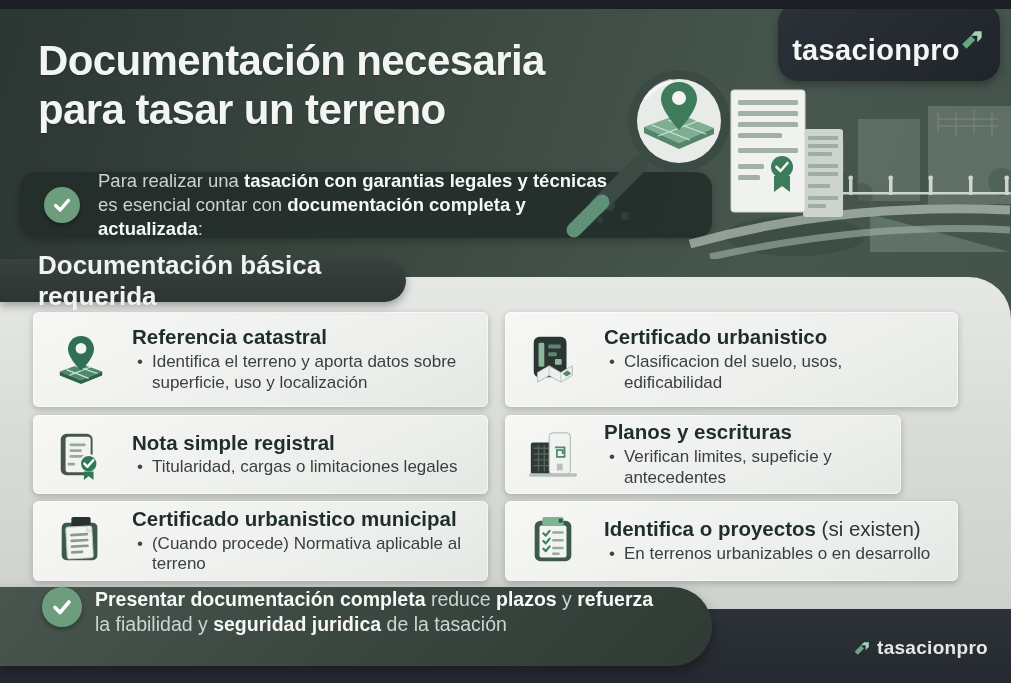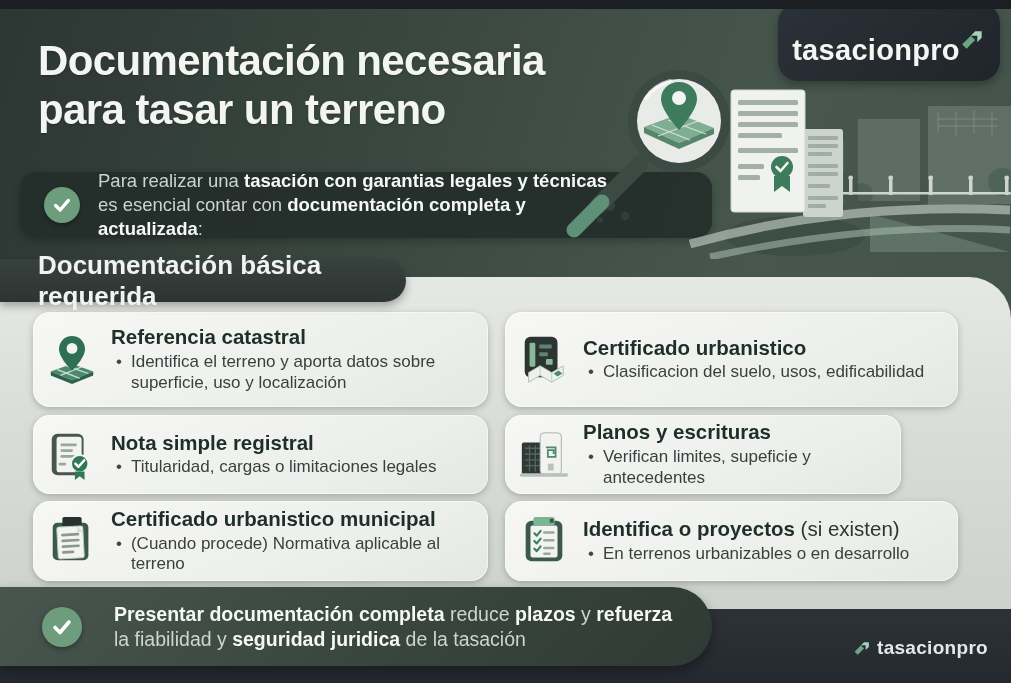--- a/index.html
+++ b/index.html
@@ -36,38 +36,38 @@
     display:flex;align-items:center;justify-content:center;box-shadow:0 2px 4px rgba(0,0,0,.3);}
   .introText{font-size:18.5px;color:#ccd3cf;line-height:1.3;width:520px;}
   .introText .b,.footText .b{font-weight:bold;color:#f5f8f5;}
   
   .pill{position:absolute;left:0;top:250px;height:43px;width:406px;z-index:5;
     background:linear-gradient(180deg,#39413f,#2d3534);border-radius:0 22px 22px 0;
     color:#f0f3f0;font-size:26px;font-weight:bold;display:flex;align-items:center;
     padding-left:38px;box-sizing:border-box;box-shadow:0 4px 8px rgba(0,0,0,.3);}
   
   .card{position:absolute;background:linear-gradient(155deg,#f7f8f6 0%,#eceeeb 70%,#e4e7e3 100%);
-    border-radius:17px;box-shadow:0 2px 6px rgba(35,45,40,.28),inset 0 0 0 1px rgba(255,255,255,.55);
-    display:flex;align-items:center;box-sizing:border-box;padding:8px 12px;gap:12px;z-index:4;}
+    border-radius:6px;box-shadow:0 2px 6px rgba(35,45,40,.28),inset 0 0 0 1px rgba(255,255,255,.55);
+    display:flex;align-items:center;box-sizing:border-box;padding:8px 21px;gap:24px;z-index:4;}
   .cIcon{width:54px;height:54px;flex:0 0 54px;}
   .cTitle{font-size:20.5px;font-weight:bold;color:#1f2e29;line-height:1.15;}
   .cTitle .suffix{font-weight:normal;color:#2c3632;}
   .bullet{display:flex;gap:9px;margin-top:3px;margin-left:5px;font-size:17px;color:#3a403d;line-height:1.22;}
   .bullet::before{content:"•";color:#3d4843;font-size:17px;line-height:1.22;}
   .c1{left:33px;top:303px;width:455px;height:95px;}
   .c2{left:505px;top:303px;width:453px;height:95px;}
   .c3{left:33px;top:406px;width:455px;height:79px;}
   .c4{left:505px;top:406px;width:396px;height:79px;}
   .c5{left:33px;top:492px;width:455px;height:80px;}
   .c6{left:505px;top:492px;width:453px;height:80px;}
   
   .footerBar{position:absolute;left:0;top:578px;width:712px;height:79px;z-index:6;
     background:linear-gradient(135deg,#495650 0%,#39453f 55%,#2f3a35 100%);
-    border-radius:0 40px 40px 0;display:flex;align-items:center;box-sizing:border-box;
-    padding-left:42px;gap:32px;box-shadow:0 5px 12px rgba(0,0,0,.35);}
+    border-radius:0 40px 40px 0;display:flex;align-items:flex-start;box-sizing:border-box;
+    padding-left:42px;gap:13px;box-shadow:0 5px 12px rgba(0,0,0,.35);}
   .checkCircleLg{width:40px;height:40px;border-radius:50%;background:#6d9d7d;flex:0 0 40px;
     display:flex;align-items:center;justify-content:center;box-shadow:0 2px 5px rgba(0,0,0,.35);}
   .footText{font-size:19.5px;color:#ced5d1;line-height:1.28;width:560px;}
   .bottomLogo{position:absolute;right:23px;top:628px;display:flex;align-items:center;gap:5px;z-index:6;}
   .bottomLogoText{color:#e5e9e6;font-size:19px;font-weight:600;letter-spacing:.3px;}
   .illus{position:absolute;left:540px;top:55px;width:471px;height:195px;z-index:2;}
 </style>
 </head>
 <body>
 

